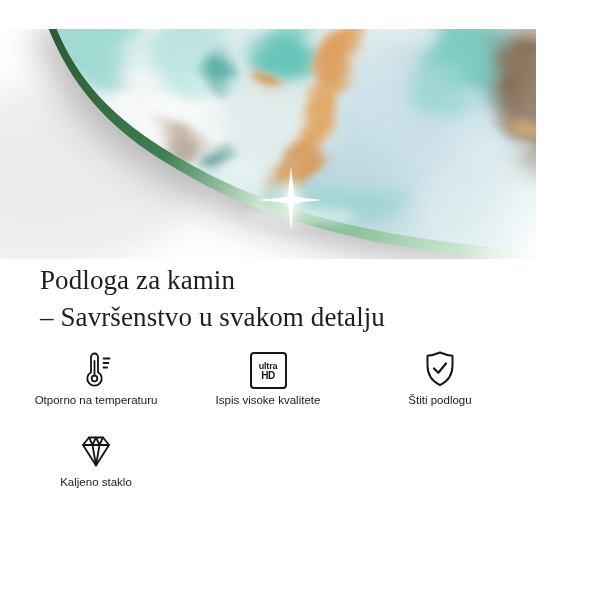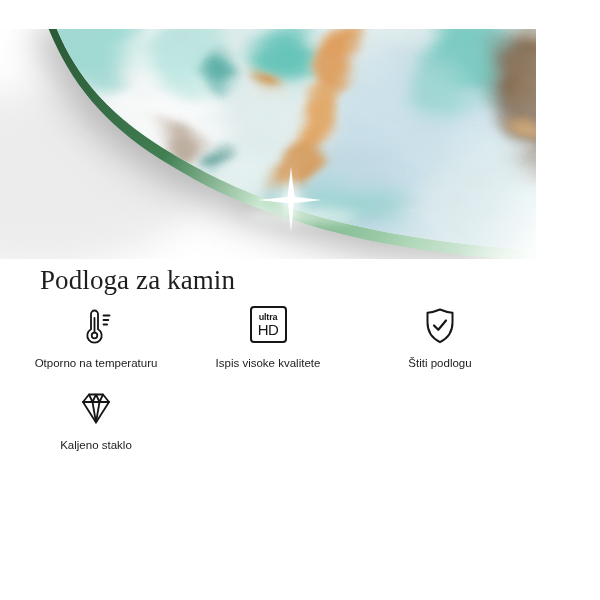--- a/index.html
+++ b/index.html
@@ -21,29 +21,29 @@
     margin-top:9px; max-width:545px;
     font-size:13.5px; line-height:28px; letter-spacing:-0.15px;
     color:#3a3a3a;
   }
   .features {
     margin-top:7px; padding:0 10px;
     display:grid; grid-template-columns:1fr 1fr 1fr;
     row-gap:19px;
   }
   .feature { display:flex; flex-direction:column; align-items:center; }
-  .ficon { height:46px; display:flex; align-items:flex-start; justify-content:center; }
+  .ficon { height:46px; display:flex; align-items:flex-end; justify-content:center; }
   .flabel { margin-top:5px; font-size:11.5px; color:#1b1b1b; letter-spacing:0; }
   .uhd-box {
     width:37px; height:37px; border:2.5px solid #161616; border-radius:4px;
     display:flex; flex-direction:column; align-items:center; justify-content:center;
     color:#161616; line-height:1;
   }
   .uhd-top { font-size:9px; font-weight:bold; letter-spacing:-0.2px; margin-top:1px; }
-  .uhd-bottom { font-size:15px; font-weight:normal; letter-spacing:-0.5px; }
+  .uhd-bottom { font-size:10px; font-weight:bold; letter-spacing:-0.5px; }
   svg.icon { stroke:#161616; fill:none; stroke-width:1.8; stroke-linecap:round; stroke-linejoin:round; }
 </style>
 </head>
 <body>
 
 <div class="page">
 
   <svg class="hero" viewBox="0 0 600 230" aria-hidden="true">
     <defs>
       <clipPath id="discClip">
@@ -137,20 +137,21 @@
       <polygon points="258,171 291,167.5 322,171 291,174.5" fill="#ffffff"></polygon>
       <circle cx="291" cy="171" r="2.4" fill="#ffffff"></circle>
     </g>
 
     <rect x="0" y="0" width="600" height="230" fill="url(#fadeGrad)"></rect>
   </svg>
 
   <div class="content">
     <h1 class="title">
       <span>Podloga za kamin</span>
+      <span>– Savršenstvo u svakom detalju</span>
     </h1>
   </div>
 
   <div class="features">
 
     <div class="feature">
       <div class="ficon">
         <svg class="icon" width="40" height="40" viewBox="0 0 40 40">
           <path d="M15,23.2 A7.2,7.2 0 1 0 22,23.2 L22,8 A3.5,3.5 0 0 0 15,8 Z"></path>
           <circle cx="18.5" cy="29.5" r="2.8"></circle>

